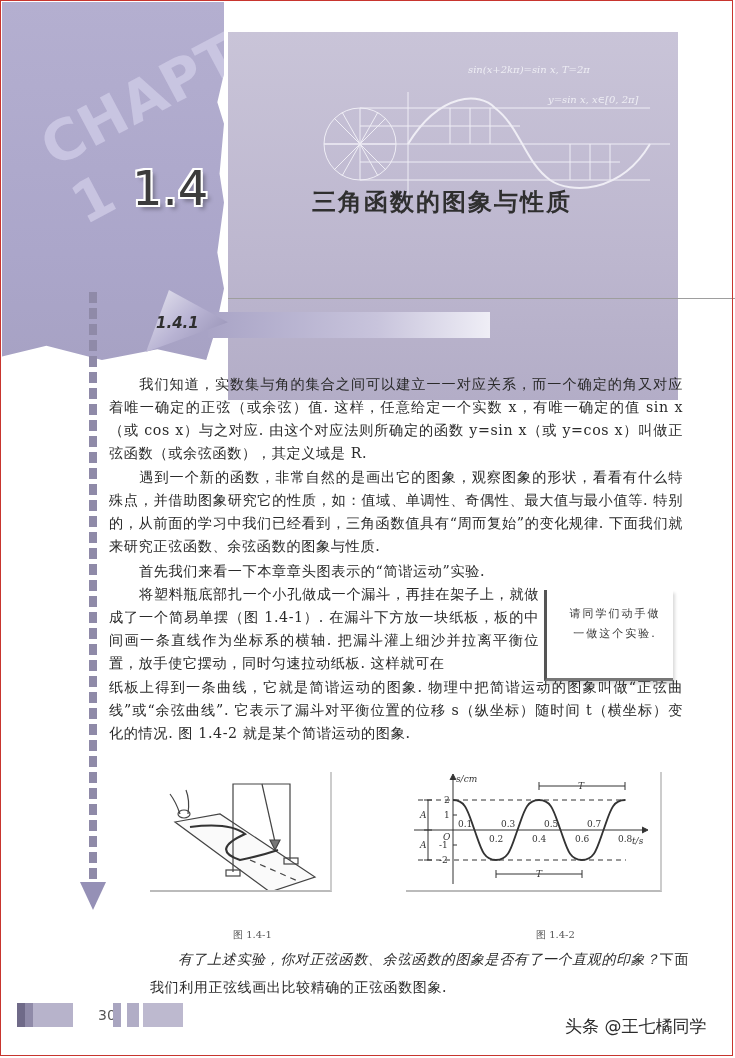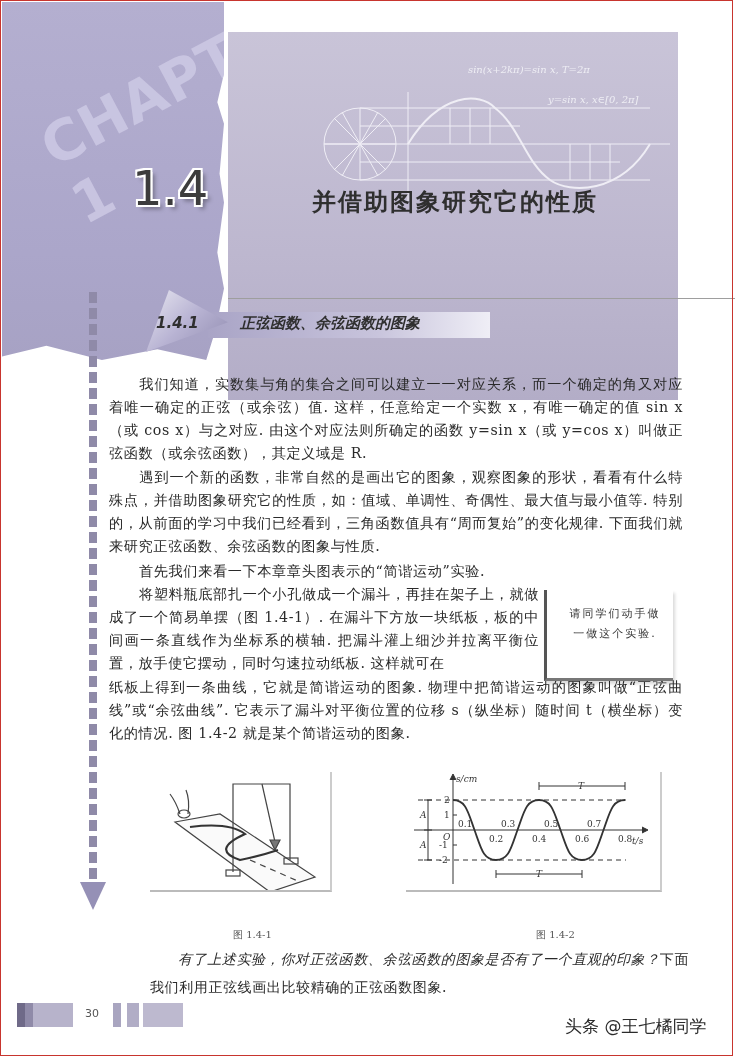--- a/index.html
+++ b/index.html
@@ -31,21 +31,21 @@
   .side-note-text{position:absolute;left:18px;top:14px;width:100px;font-size:11px;line-height:20px;letter-spacing:2px;color:#333;text-align:center;}
   
   .fig1{position:absolute;left:150px;top:772px;width:180px;height:118px;border-right:2px solid #ccc;border-bottom:2px solid #bbb;background:#fff;}
   .fig2{position:absolute;left:406px;top:772px;width:254px;height:118px;border-right:2px solid #ccc;border-bottom:2px solid #bbb;background:#fff;}
   .caption{position:absolute;font-size:10px;color:#555;font-family:"DejaVu Serif",serif;}
   .closing{position:absolute;left:150px;top:945px;width:540px;font-size:14px;line-height:28px;letter-spacing:.6px;}
   .closing .italic{font-style:italic;}
   
   .pager{position:absolute;left:17px;top:1003px;height:24px;width:170px;}
   .pg-block{position:absolute;top:0;height:24px;}
-  .pg-num{position:absolute;left:68px;top:4px;font-family:"DejaVu Sans",sans-serif;font-size:11px;color:#555;text-align:right;}
+  .pg-num{position:absolute;left:81px;top:4px;font-family:"DejaVu Sans",sans-serif;font-size:14px;color:#555;text-align:right;}
   .watermark{position:absolute;left:565px;top:1015px;font-family:"DejaVu Sans",sans-serif;font-size:17px;color:#2b2b2b;text-align:center;}
   svg text{font-family:"DejaVu Serif",serif;}
 </style>
 </head>
 <body>
 
 <div class="chapter-block">
   <div class="chapter-word">CHAPTER 1</div>
 </div>
 <div class="chapter-num">1.4</div>
@@ -71,31 +71,30 @@
         <line x1="150" y1="26" x2="150" y2="62"></line>
         <line x1="170" y1="26" x2="170" y2="62"></line>
       <line x1="250" y1="62" x2="250" y2="98"></line>
         <line x1="270" y1="62" x2="270" y2="98"></line>
         <line x1="290" y1="62" x2="290" y2="98"></line>
     </g>
   </svg>
   <div class="wave-formula" style="left:240px;top:32px;">sin(x+2kπ)=sin x, T=2π</div>
   <div class="wave-formula" style="left:320px;top:62px;">y=sin x, x∈[0, 2π]</div>
 </div>
-<div class="section-title">并借助图象研究它的性质</div>
+<div class="section-title">三角函数的图象与性质</div>
 <div class="banner-bottom"></div>
 
 <div class="dash-line"></div>
 <div class="arrow-head"></div>
 
 <div class="sub-banner">
   <div class="sub-bar"></div>
   <div class="sub-tri"></div>
   <div class="sub-num">1.4.1</div>
-  <div class="sub-title">正弦函数、余弦函数的图象</div>
 </div>
 
 <div class="para" style="top:373px;"><span class="indent"></span><span>我们知道，实数集与角的集合之间可以建立一一对应关系，而一个确定的角又对应着唯一确定的正弦（或余弦）值. 这样，任意给定一个实数 x，有唯一确定的值 sin x（或 cos x）与之对应. 由这个对应法则所确定的函数 y=sin x（或 y=cos x）叫做正弦函数（或余弦函数），其定义域是 R.</span></div>
 <div class="para" style="top:466px;"><span class="indent"></span><span>遇到一个新的函数，非常自然的是画出它的图象，观察图象的形状，看看有什么特殊点，并借助图象研究它的性质，如：值域、单调性、奇偶性、最大值与最小值等. 特别的，从前面的学习中我们已经看到，三角函数值具有“周而复始”的变化规律. 下面我们就来研究正弦函数、余弦函数的图象与性质.</span></div>
 <div class="para" style="top:560px;"><span class="indent"></span><span>首先我们来看一下本章章头图表示的“简谐运动”实验.</span></div>
 <div class="para para-narrow" style="top:583px;"><span class="indent"></span><span>将塑料瓶底部扎一个小孔做成一个漏斗，再挂在架子上，就做成了一个简易单摆（图 1.4-1）. 在漏斗下方放一块纸板，板的中间画一条直线作为坐标系的横轴. 把漏斗灌上细沙并拉离平衡位置，放手使它摆动，同时匀速拉动纸板. 这样就可在</span></div>
 <div class="para" style="top:676px;"><span>纸板上得到一条曲线，它就是简谐运动的图象. 物理中把简谐运动的图象叫做“正弦曲线”或“余弦曲线”. 它表示了漏斗对平衡位置的位移 s（纵坐标）随时间 t（横坐标）变化的情况. 图 1.4-2 就是某个简谐运动的图象.</span></div>
 
 <div class="side-note">
   <div class="side-note-text">请同学们动手做一做这个实验.</div>

